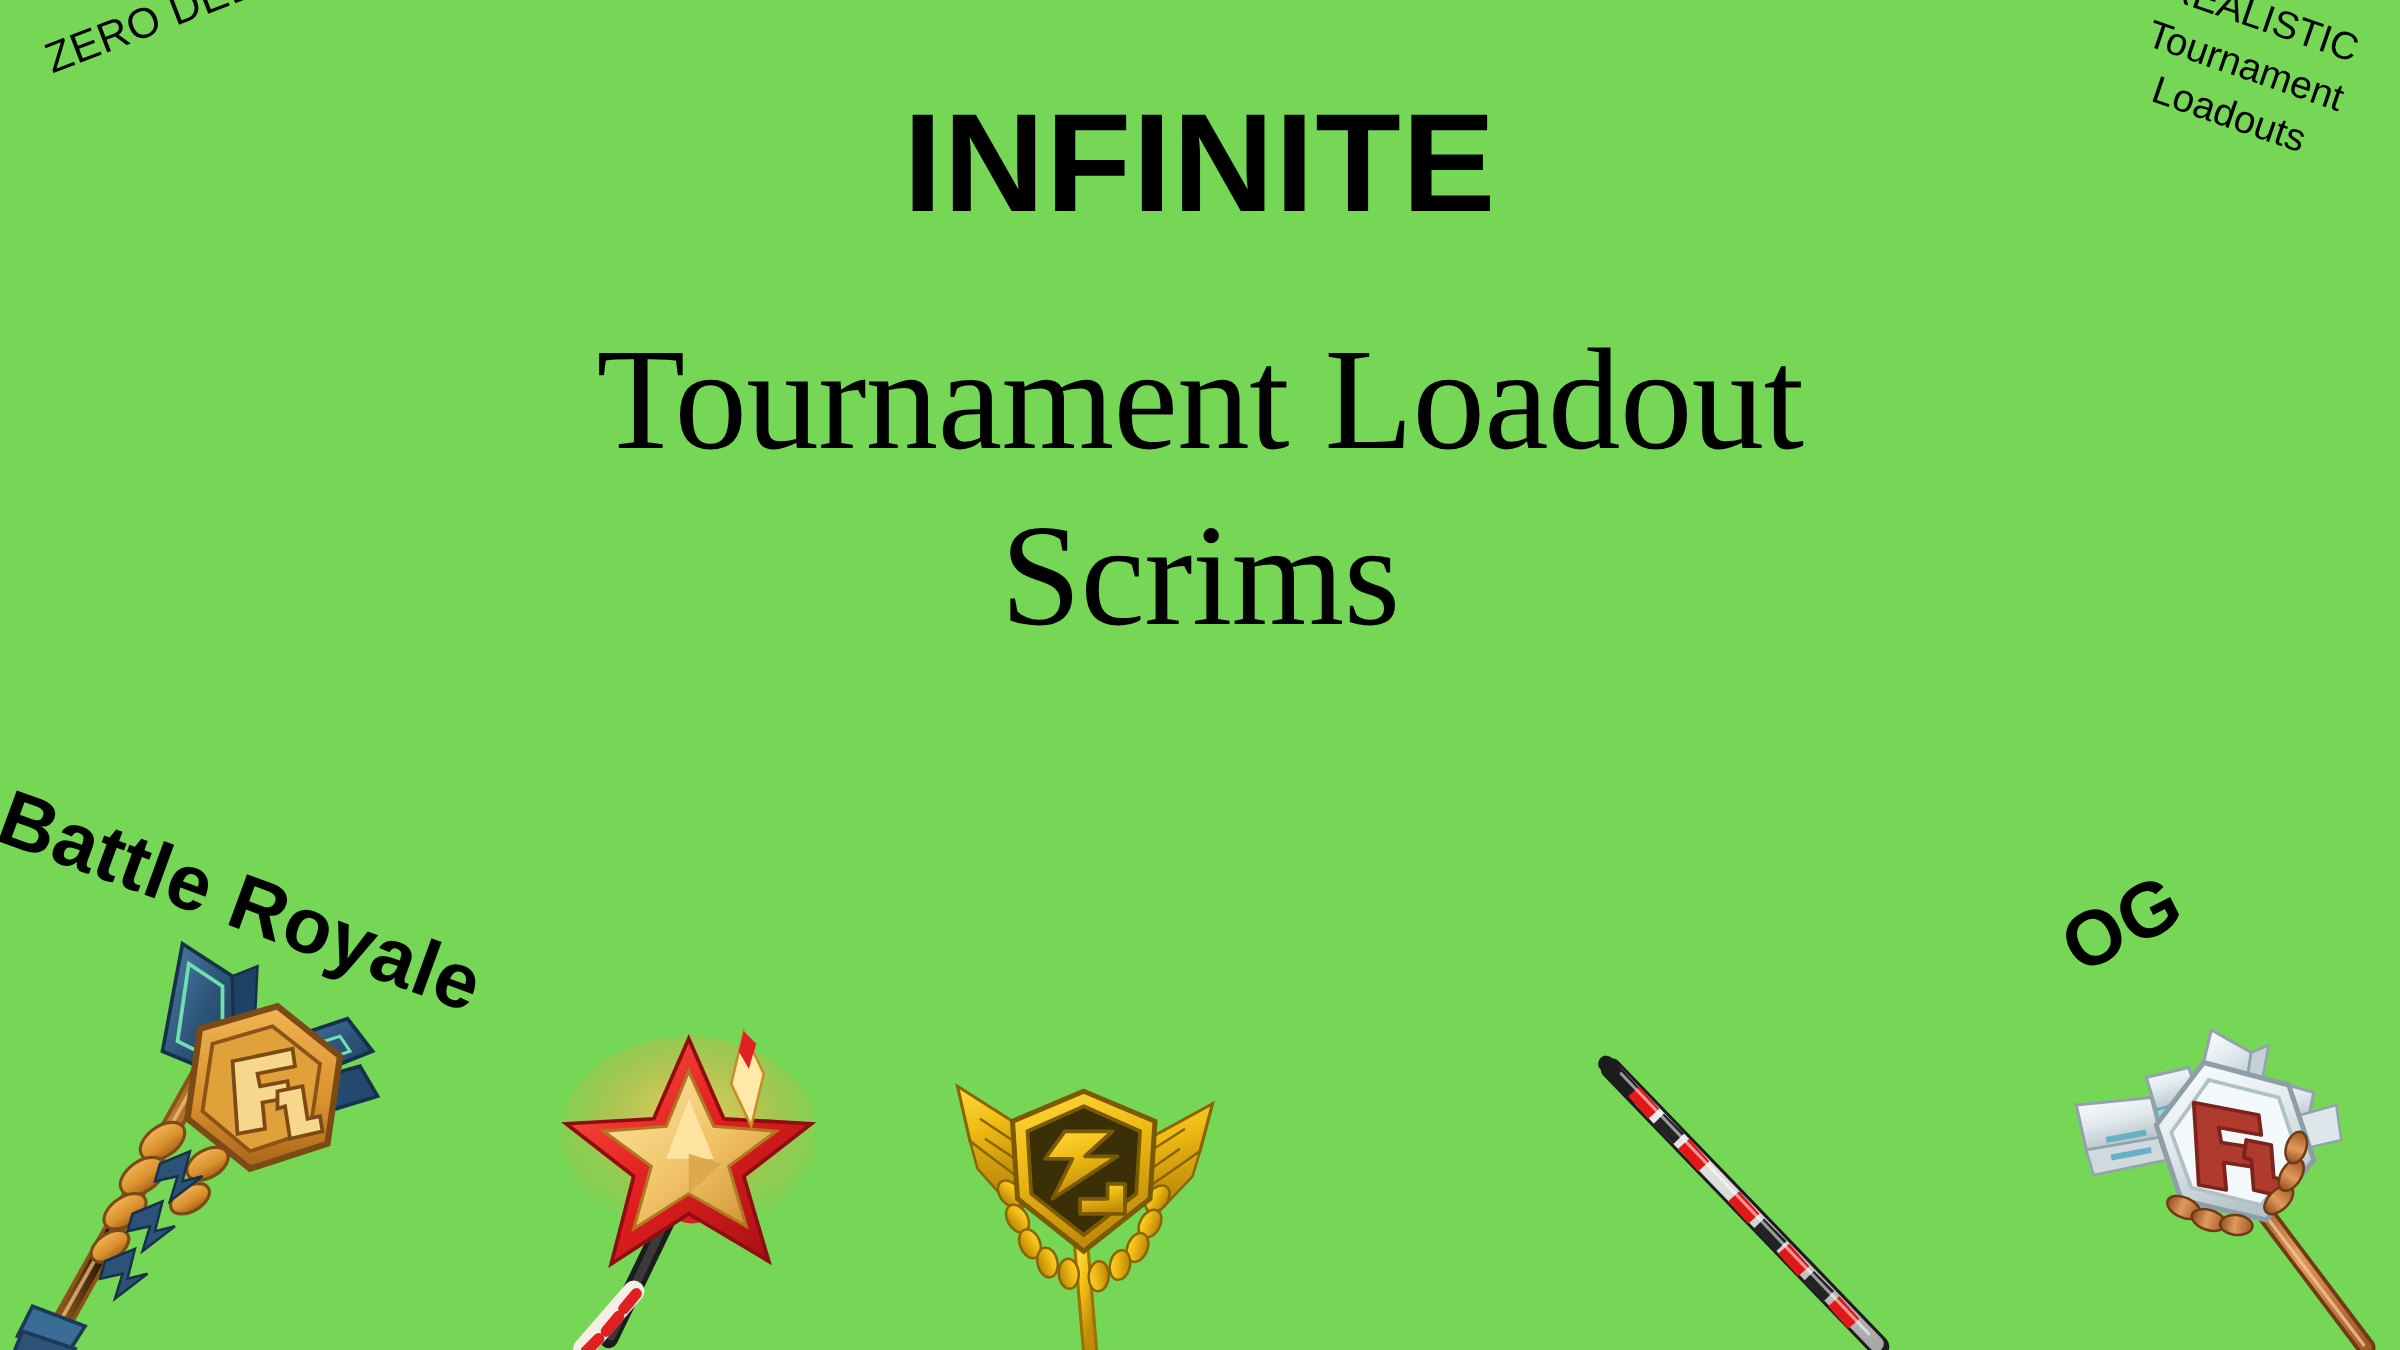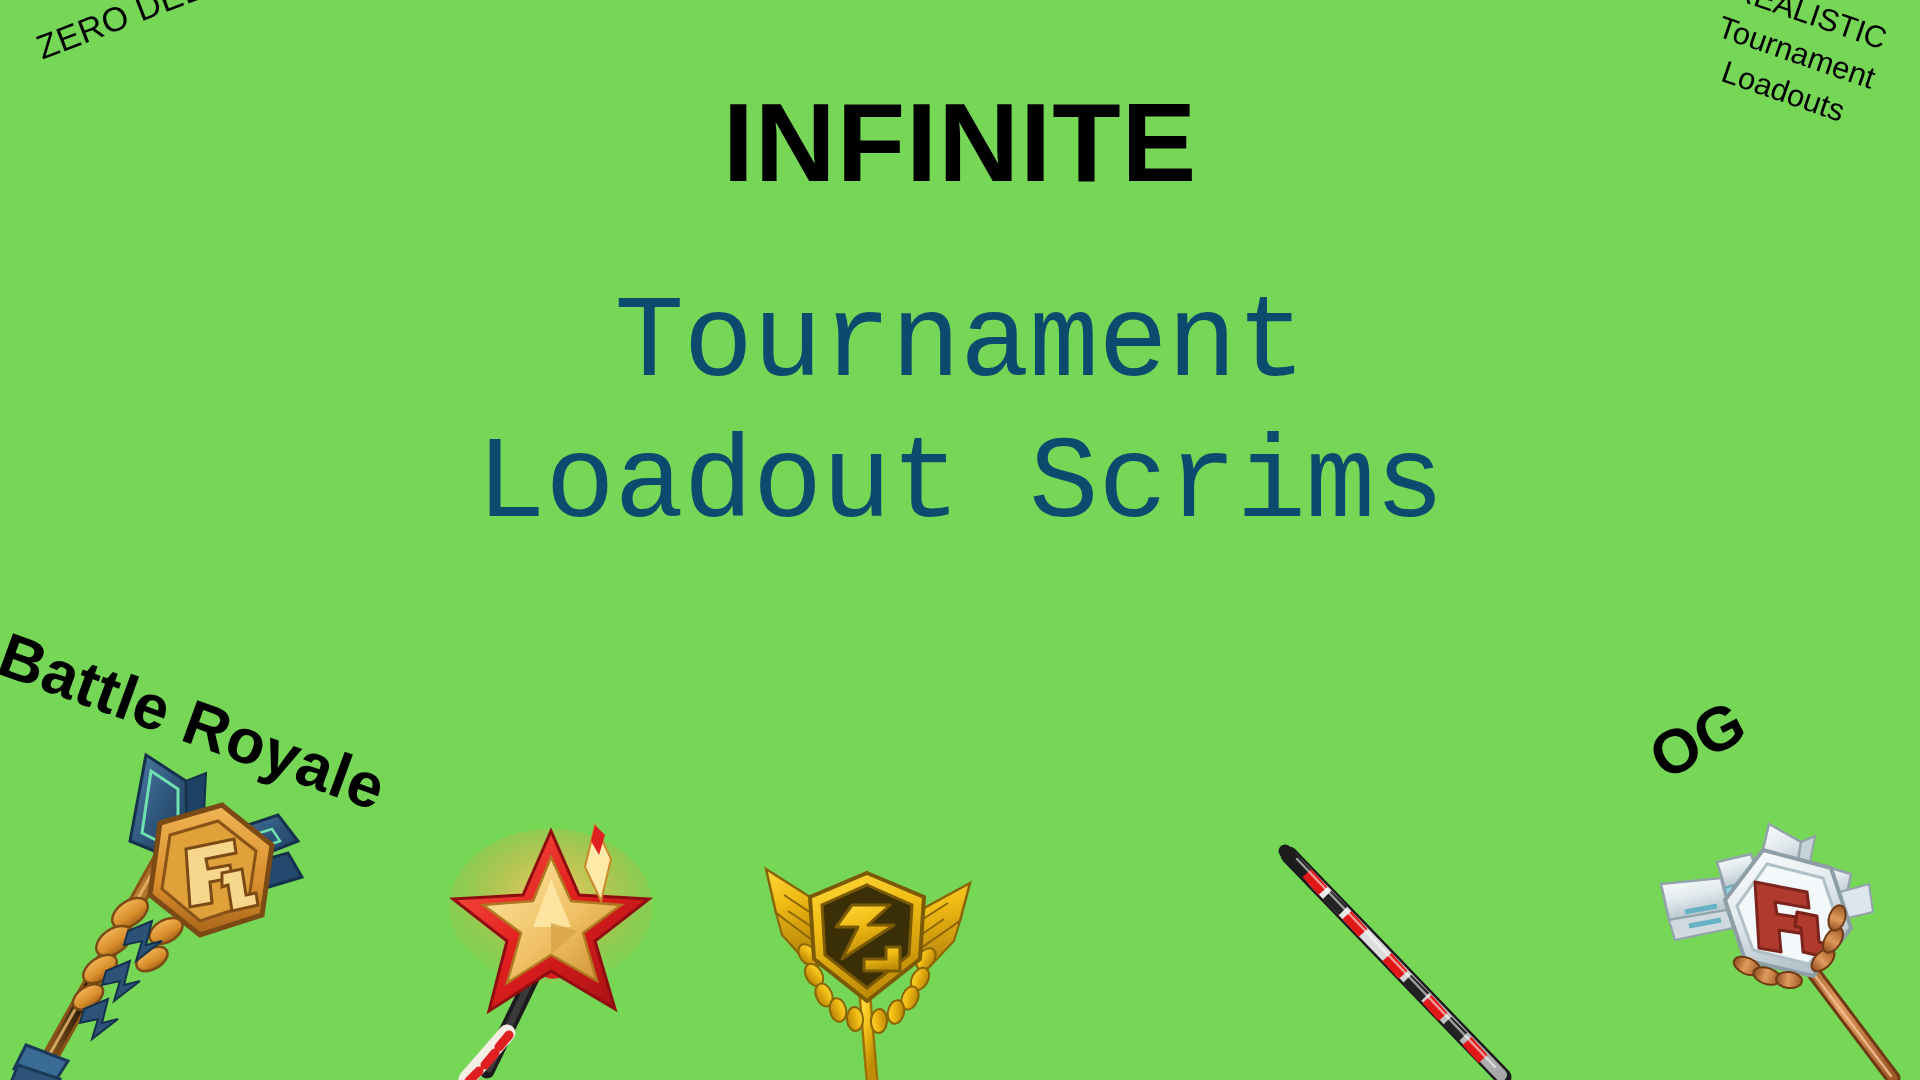--- a/index.html
+++ b/index.html
@@ -56,30 +56,30 @@
     width: 1920px;
     text-align: center;
   }
   #title-main {
     font-family: "Liberation Sans", sans-serif;
     font-weight: 700;
     font-size: 112px;
     line-height: 1.05;
     color: #000000;
     letter-spacing: 1px;
-    margin: 16px;
+    margin: 4px;
   }
   #subtitle {
-    margin: 16px;
+    margin: 4px;
     padding-top: 56px;
-    font-family: Liberation Mono, monospace;
+    font-family: Liberation Serif, serif;
     font-weight: 300;
     font-size: 116px;
     line-height: 1.22;
-    color: #0c4a6e;
+    color: #000000;
     letter-spacing: -0.5px;
     max-width: 1180px;
     margin-left: auto;
     margin-right: auto;
   }
 
   
   .mode-label {
     position: absolute;
     color: #000000;

